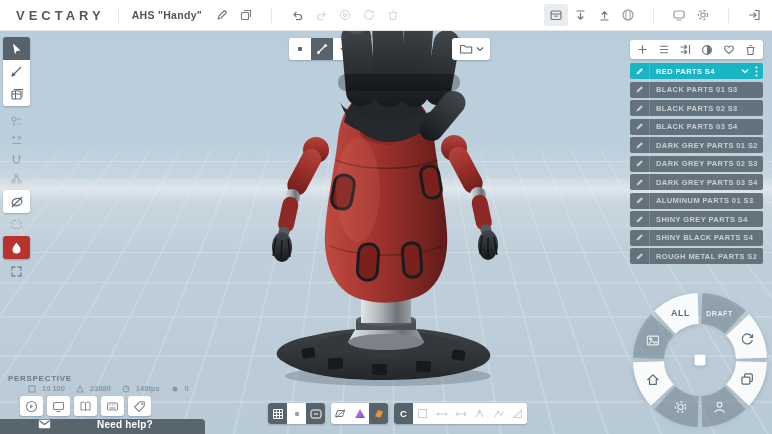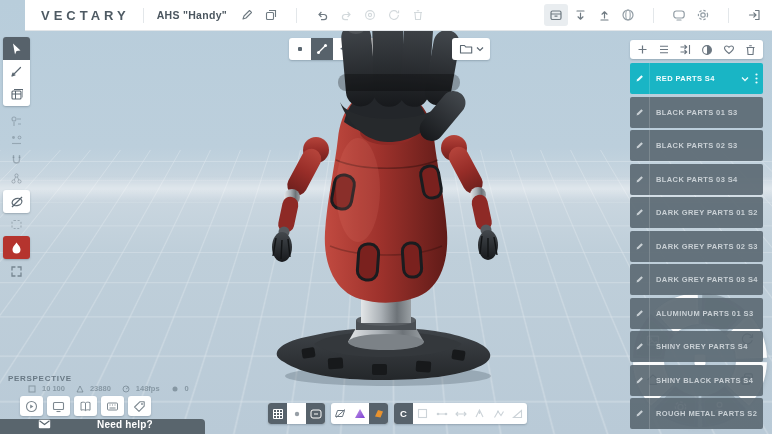--- a/index.html
+++ b/index.html
@@ -9,21 +9,21 @@
   
   .floor{position:absolute;top:150px;left:-180px;width:1132px;height:560px;
     background:
       repeating-linear-gradient(90deg,rgba(255,255,255,.55) 0 1px,transparent 1px 30px),
       repeating-linear-gradient(0deg,rgba(255,255,255,.55) 0 1px,transparent 1px 30px);
     transform:perspective(520px) rotateX(55deg);transform-origin:50% 0;opacity:.42;}
   .horizon{position:absolute;top:176px;left:0;right:0;height:26px;
     background:linear-gradient(rgba(255,255,255,0),rgba(255,255,255,.38),rgba(255,255,255,0));}
   
   .topbar{position:absolute;top:0;left:0;right:0;height:30px;background:#fff;
-    border-bottom:1px solid #e2e6e9;display:flex;align-items:center;z-index:10;margin-left:25px;}
+    border-bottom:1px solid #e2e6e9;display:flex;align-items:center;z-index:10;}
   .logo{margin-left:16px;font-size:13px;font-weight:600;letter-spacing:4px;color:#4e5a63;}
   .vsep{width:1px;height:15px;background:#e3e7ea;margin:0 13px;}
   .ptitle{font-size:10.5px;font-weight:700;color:#4b565f;letter-spacing:.3px;}
   .tb-ic{width:24px;height:22px;display:flex;align-items:center;justify-content:center;color:#929da5;}
   .tb-ic.en{color:#6f7a82;} .tb-ic.dis{color:#d3d9dc;}
   .tb-right{margin-left:auto;display:flex;align-items:center;margin-right:6px;}
   .tb-ic.hl{background:#e9edf0;border-radius:3px;}
   .i{display:block;}
   
   .ltool{position:absolute;left:3px;top:37px;width:27px;z-index:8;}
@@ -41,21 +41,21 @@
   .tgrp{display:flex;background:#fff;border-radius:3px;overflow:hidden;box-shadow:0 1px 2px rgba(45,65,80,.28);}
   .tcell{width:22px;height:22px;display:flex;align-items:center;justify-content:center;color:#5b6771;}
   .tcell.sel{background:#57626b;color:#fff;}
   .tct2{position:absolute;left:452px;top:38px;z-index:4;}
   .fcell{width:38px;height:22px;display:flex;align-items:center;justify-content:center;gap:3px;color:#5b6771;}
   
   .rpanel{position:absolute;right:9px;top:40px;width:133px;z-index:9;}
   .rtools{height:19px;background:#fff;border-radius:3px;display:flex;align-items:center;
     justify-content:space-around;box-shadow:0 1px 2px rgba(45,65,80,.25);margin-bottom:4px;color:#6b7680;padding:0 2px;}
   .rt{display:flex;align-items:center;justify-content:center;width:18px;height:17px;}
-  .lrow{height:31px;margin-bottom:2.5px;background:rgba(92,106,116,.93);border-radius:2px;
+  .lrow{height:16px;margin-bottom:2.5px;background:rgba(92,106,116,.93);border-radius:2px;
     display:flex;align-items:center;color:#c9d0d5;}
   .lrow .pcell{width:19px;height:100%;border-right:1px solid rgba(255,255,255,.16);
     display:flex;align-items:center;justify-content:center;flex:none;}
   .lrow .lbl{font-size:7.5px;font-weight:700;letter-spacing:.4px;padding-left:6px;white-space:nowrap;}
   .lrow.sel{background:#19b5c5;color:#f2feff;}
   .rowicons{margin-left:auto;display:flex;align-items:center;gap:6px;padding-right:5px;color:#eafcfd;}
   
   .radial{position:absolute;left:624px;top:284px;width:152px;height:152px;z-index:7;}
   .radial svg{filter:drop-shadow(0 1px 2px rgba(50,70,85,.25));}
   .segA{fill:rgba(255,255,255,.94);}

